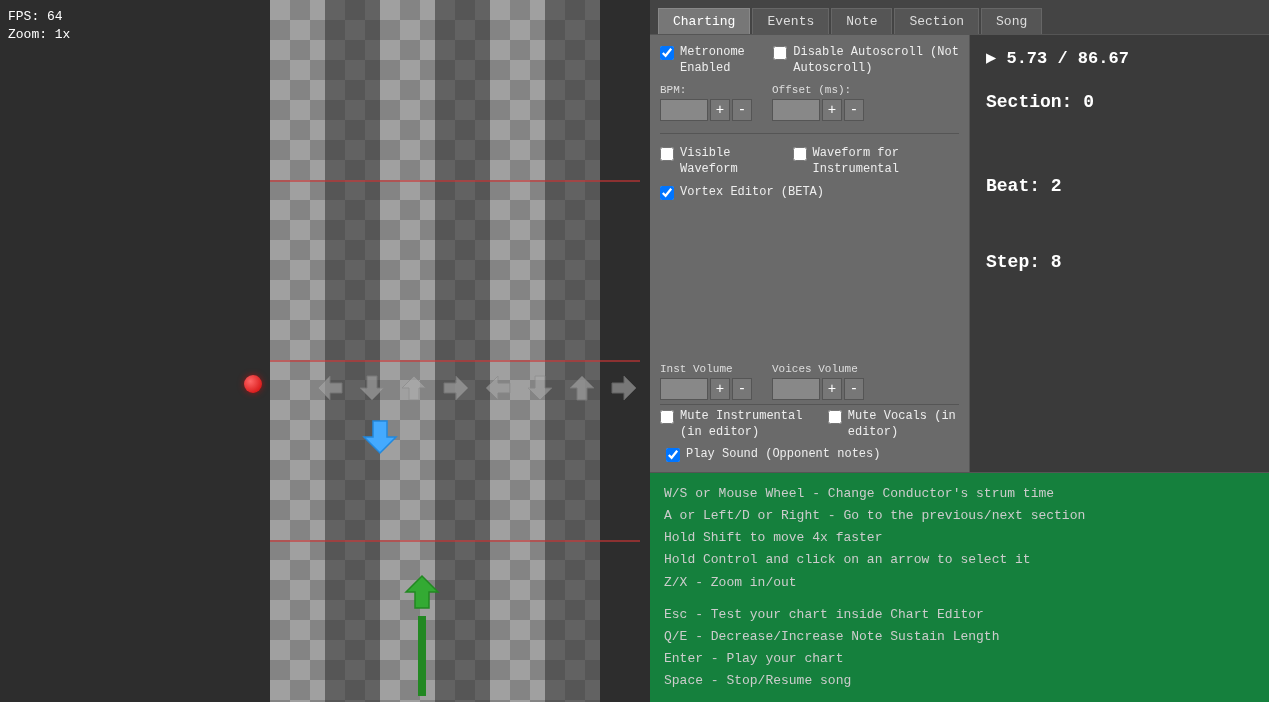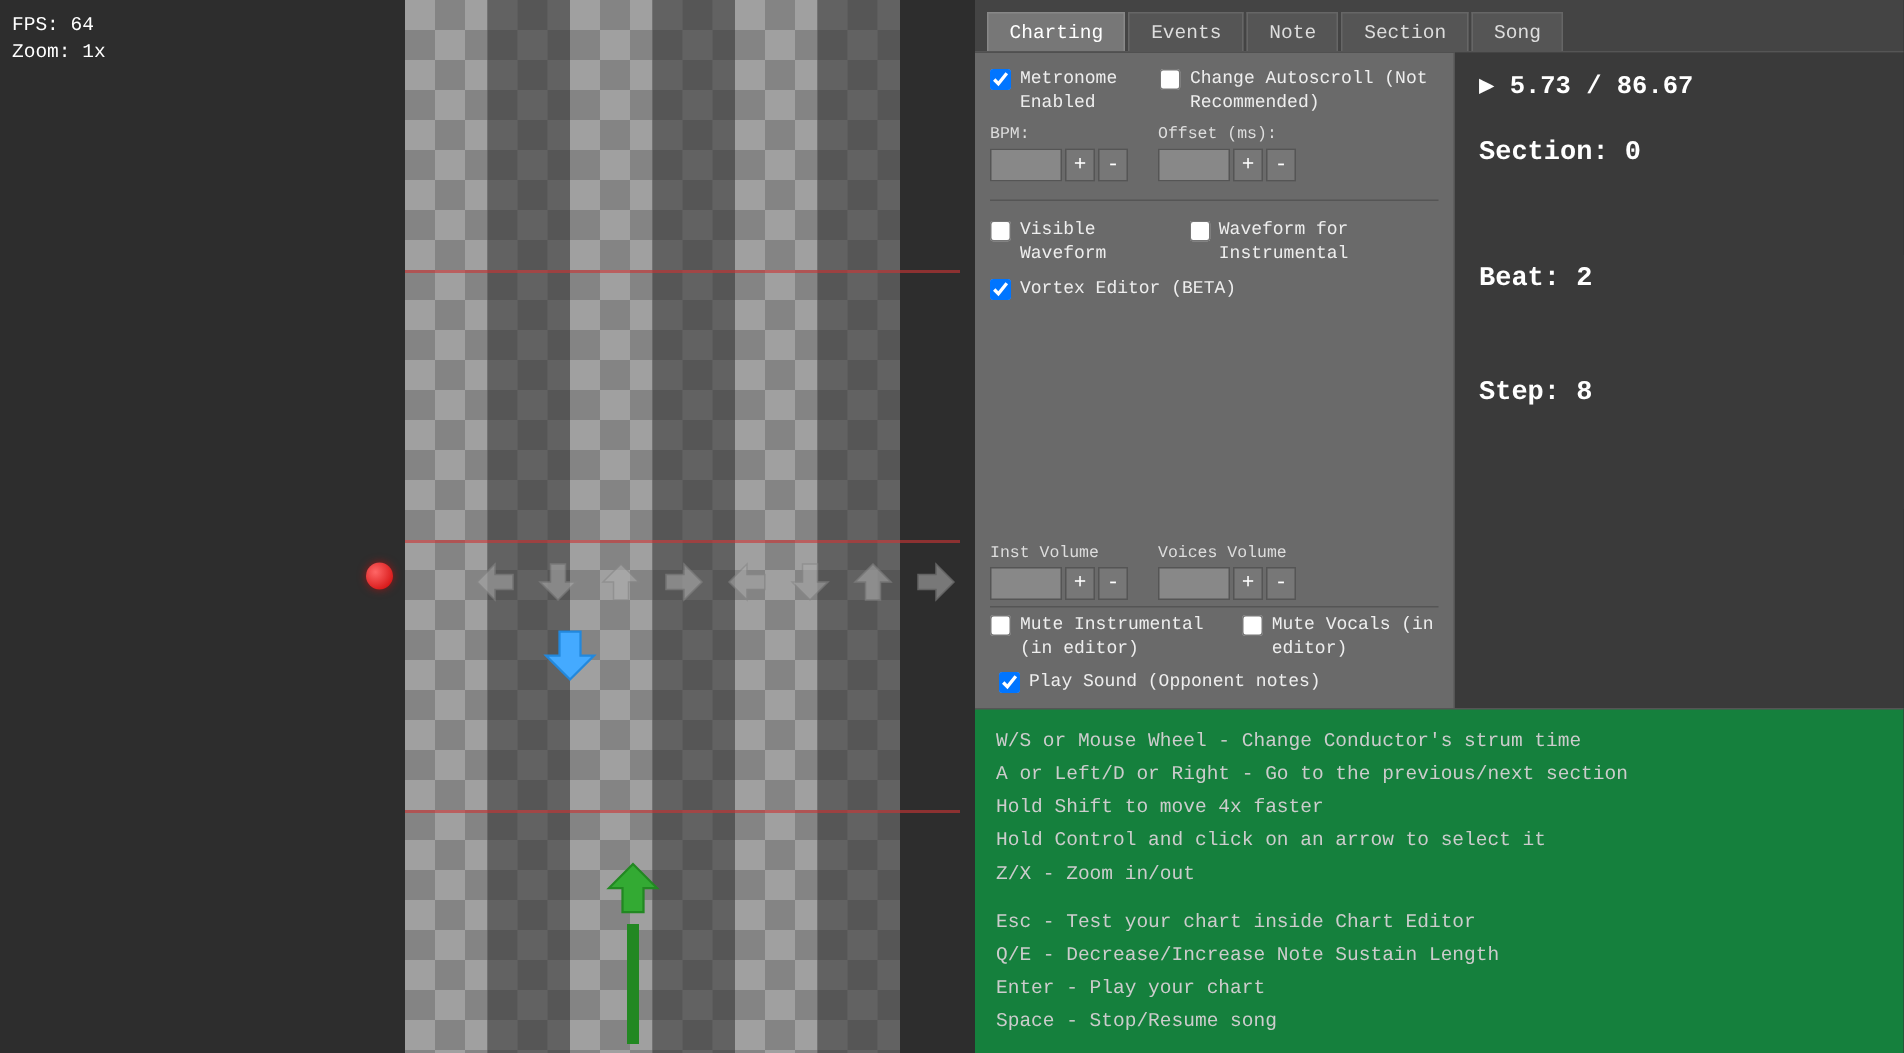--- a/index.html
+++ b/index.html
@@ -452,21 +452,21 @@
 
     <div id="settings-left">
 
       <div style="display:flex; gap:6px; align-items:flex-start;">
         <div class="checkbox-row">
           <input type="checkbox" checked="" style="">
           <span class="checkbox-label">Metronome Enabled</span>
         </div>
         <div class="checkbox-row" style="margin-left:10px;">
           <input type="checkbox" style="">
-          <span class="checkbox-label">Change Autoscroll (Not Recommended)</span>
+          <span class="checkbox-label">Disable Autoscroll (Not Autoscroll)</span>
         </div>
       </div>
 
       <div class="two-col-row">
         <div class="input-group">
           <span class="input-group-label">BPM:</span>
           <div class="number-input-row">
             <input class="num-input" type="text" style="">
             <button class="num-btn">+</button>
             <button class="num-btn">-</button>

